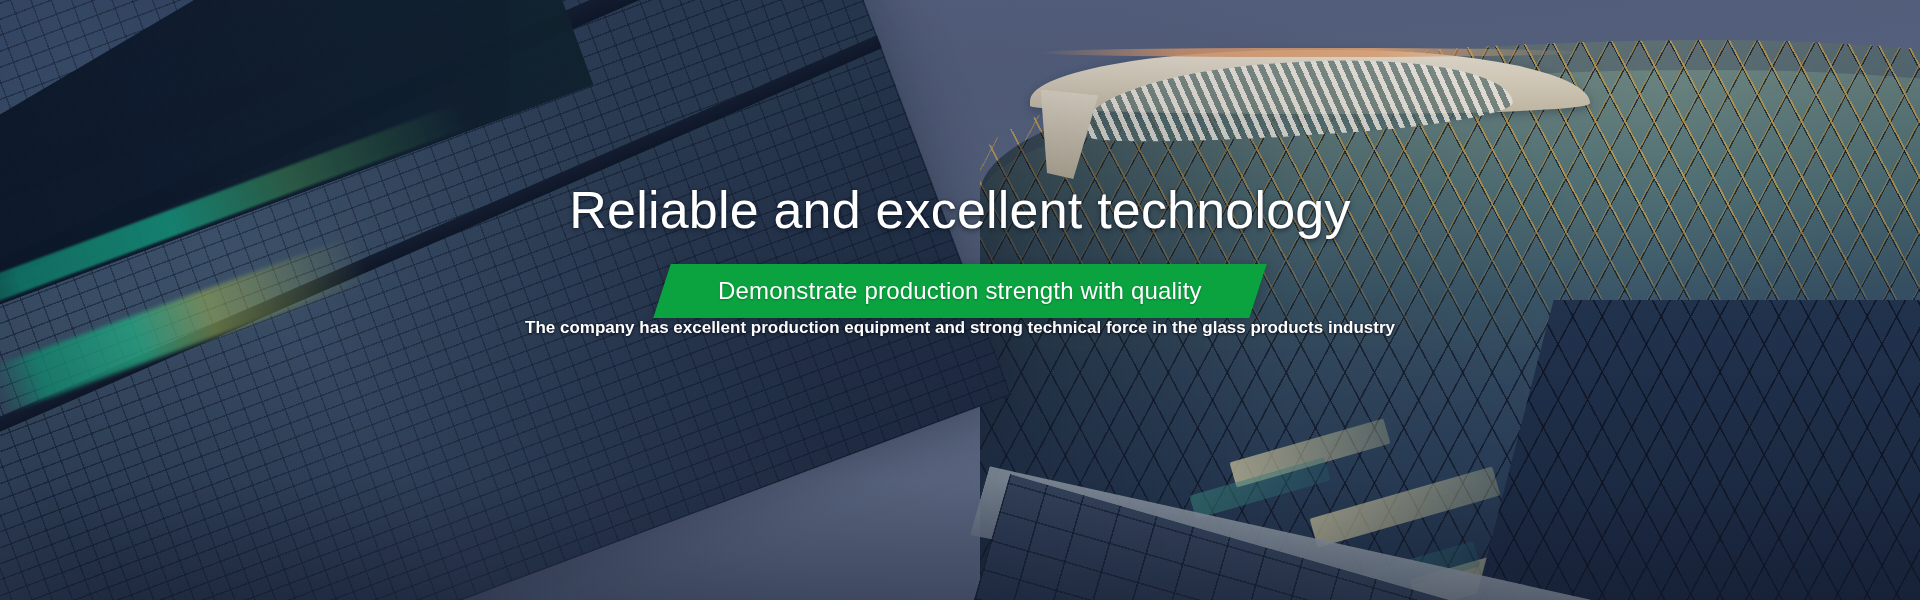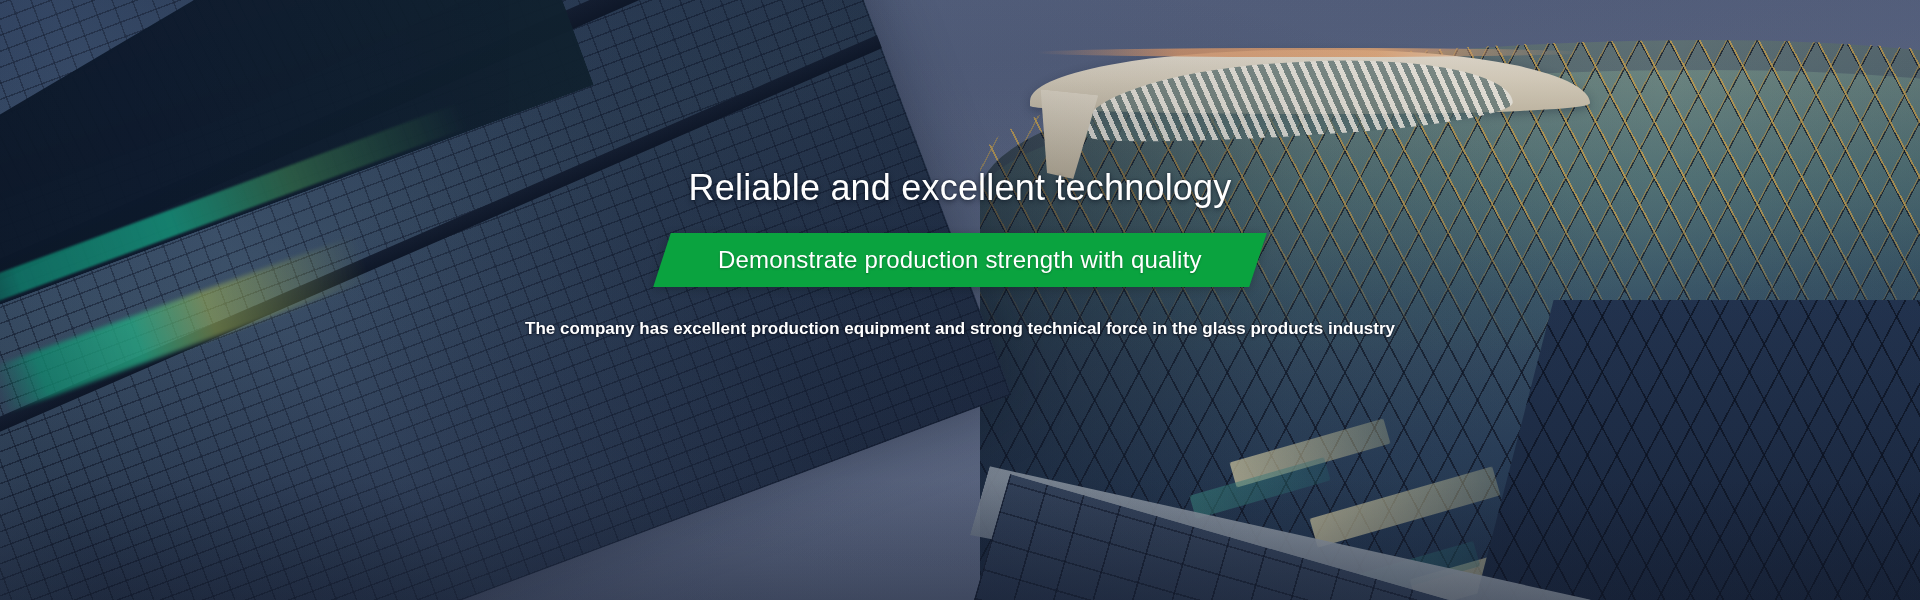--- a/index.html
+++ b/index.html
@@ -227,27 +227,28 @@
       linear-gradient(180deg, rgba(16,24,42,0.10) 0%, rgba(16,24,42,0.06) 50%, rgba(14,20,36,0.20) 100%);
   }
 
   
   .content {
     position:absolute; inset:0;
     display:flex; flex-direction:column; align-items:center;
     padding-top:168px;
   }
   .headline {
-    font-size:36px;
+    font-size:52px;
     font-weight:400;
     color:#ffffff;
     letter-spacing:.2px;
     line-height:1.1;
     text-shadow:0 2px 5px rgba(8,14,28,0.55), 0 0 2px rgba(8,14,28,0.5);
     white-space:nowrap;
+    margin-top:14px;
   }
 
   .ribbon-wrap {
     margin-top:25px;
     position:relative;
     height:54px;
     display:flex; align-items:center; justify-content:center;
   }
   .ribbon {
     position:relative;
@@ -261,21 +262,21 @@
   .ribbon-text {
     transform:skewX(18deg);
     color:#ffffff;
     font-size:24px;
     font-weight:400;
     white-space:nowrap;
     letter-spacing:.2px;
     text-shadow:0 1px 2px rgba(8,40,20,0.35);
   }
 
-  .subs { margin-top:32px; }
+  .subs { }
   .sub {
     color:#ffffff;
     font-size:17px;
     font-weight:700;
     line-height:1.15;
     text-shadow:0 1px 3px rgba(8,14,28,0.75), 0 0 2px rgba(8,14,28,0.7);
     white-space:nowrap;
   }
   .sub + .sub { margin-top:19px; }
 </style>

